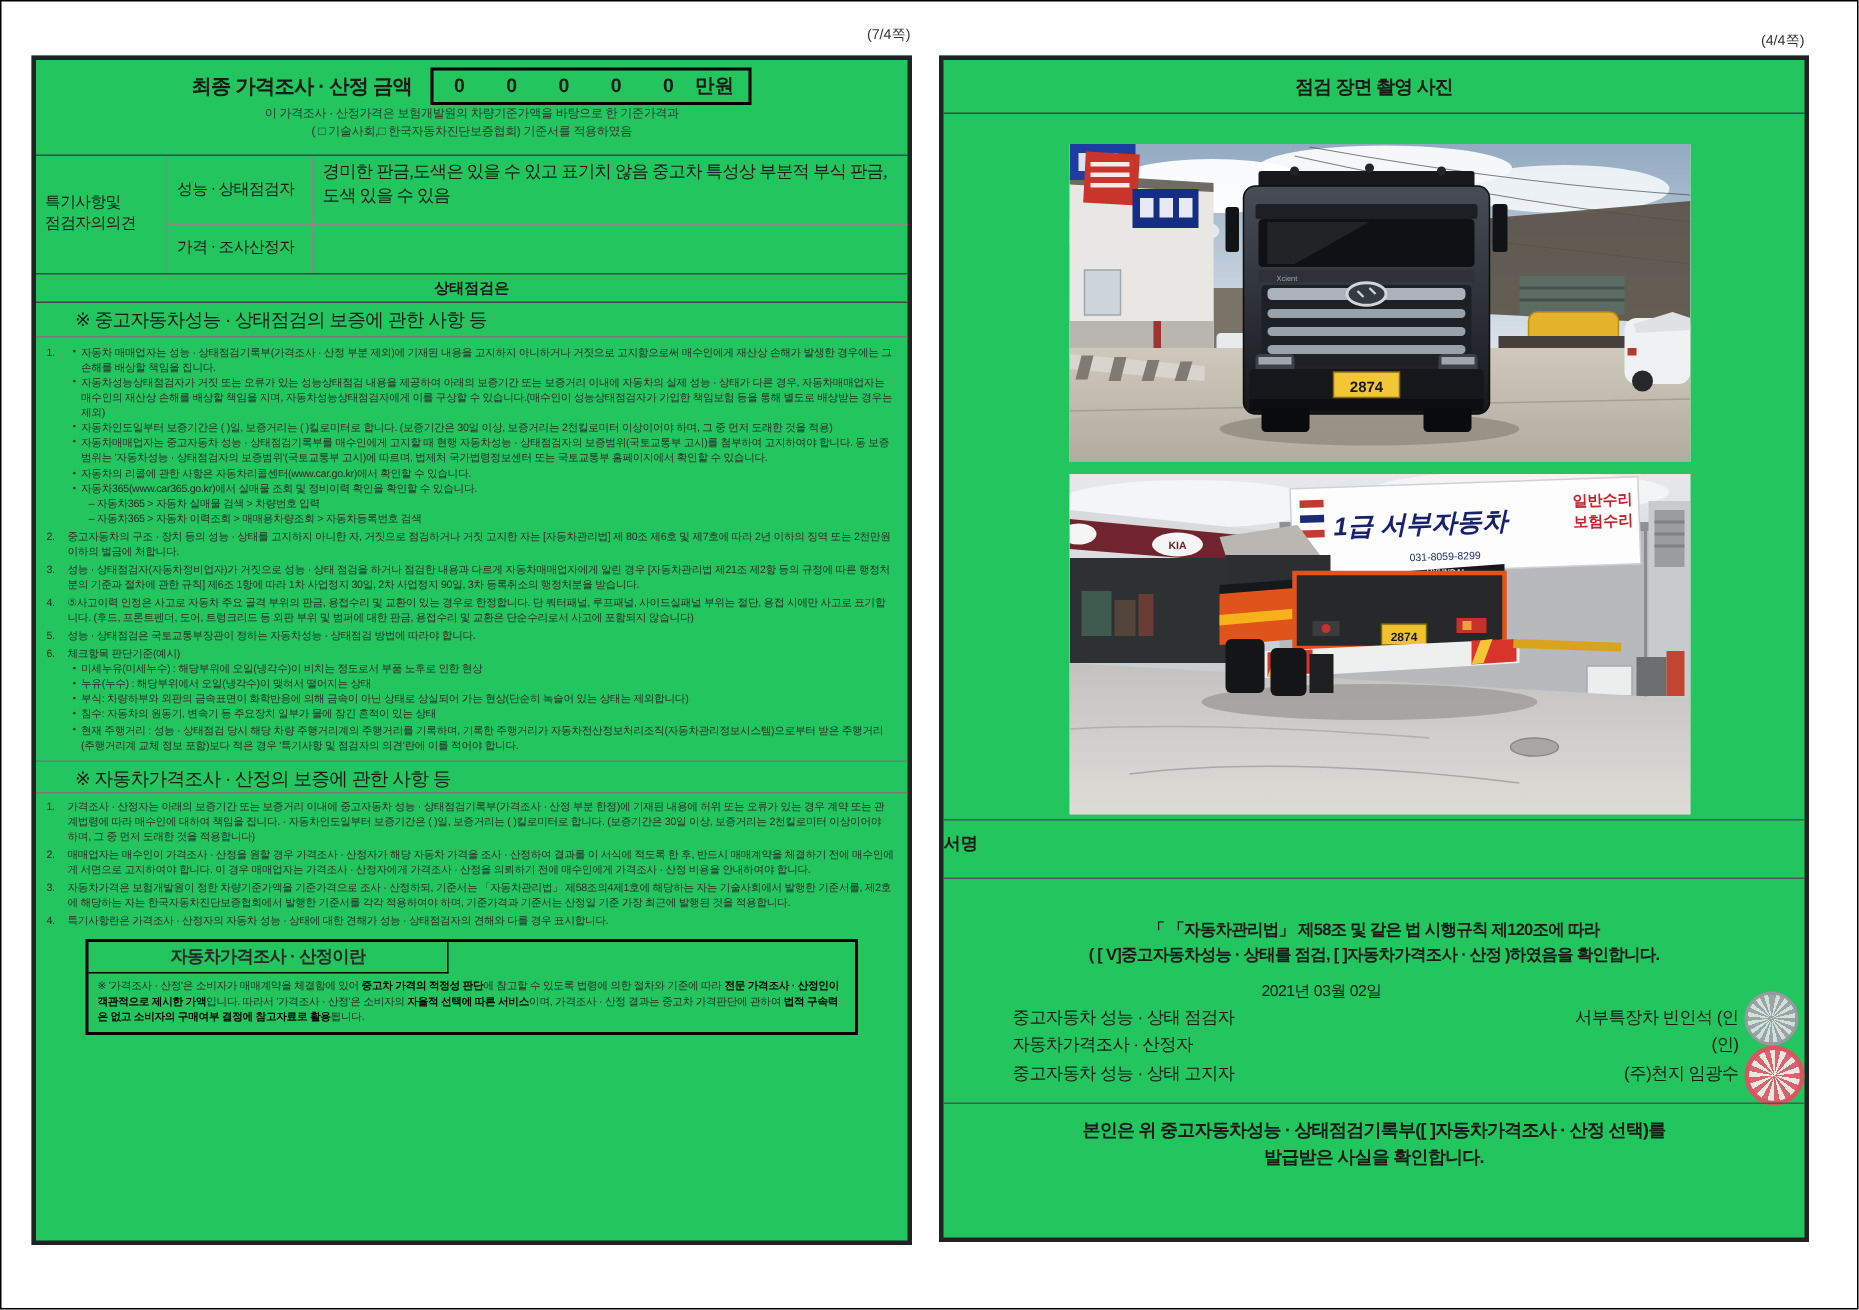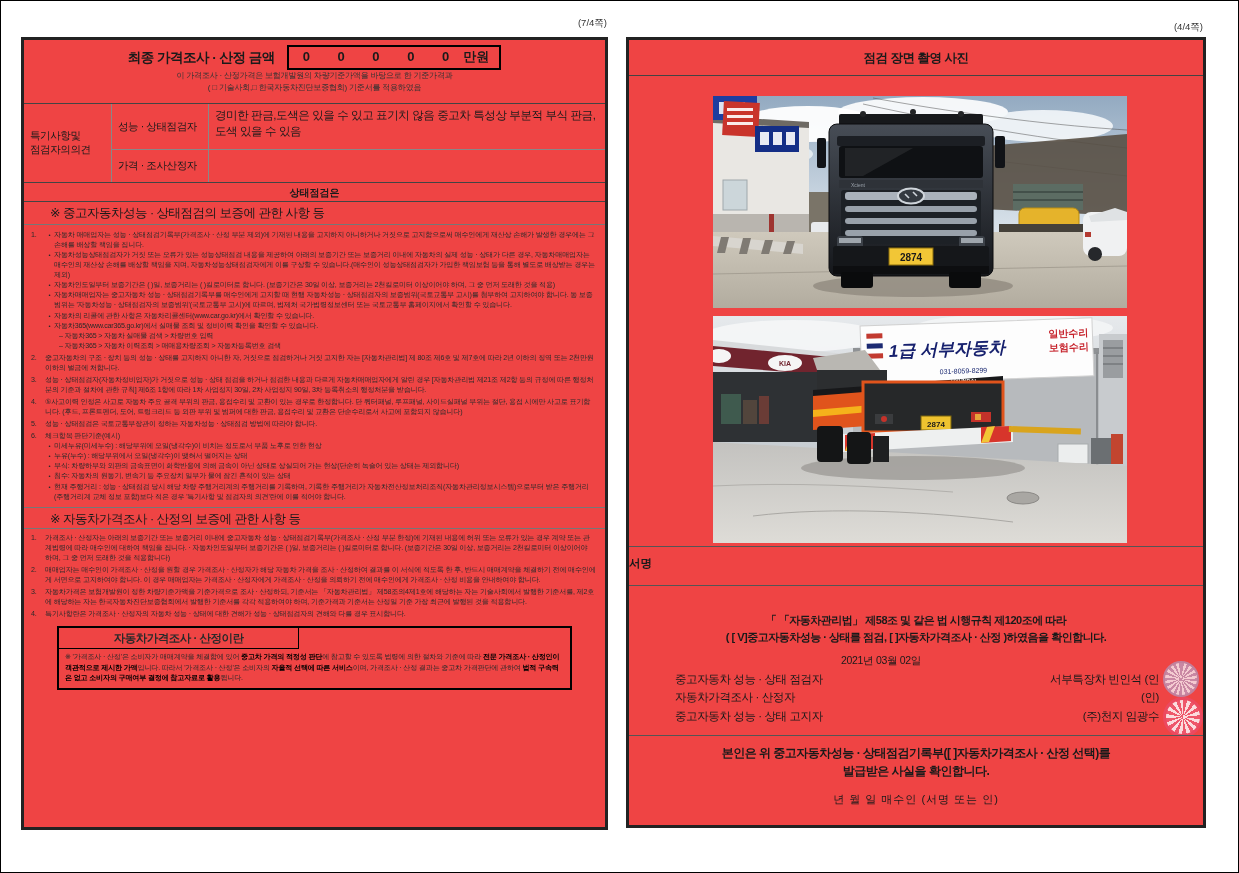--- a/index.html
+++ b/index.html
@@ -7,35 +7,35 @@
   body {
     width:1239px; height:873px; position:relative; overflow:hidden;
     font-family:"Liberation Sans","DejaVu Sans",sans-serif; color:#1a1a1a;
     border:1px solid #000;
   }
   .page-label { position:absolute; font-size:9.5px; color:#333; }
   #label-left  { left:540px; top:16px; width:66px; text-align:right; }
   #label-right { left:1130px; top:20px; width:72px; text-align:right; }
 
   
-  .page { position:absolute; background:#ef4444; border:3px solid #222; }
+  .page { position:absolute; background:#22c55e; border:3px solid #222; }
   #left-page { left:20px; top:36px; width:587px; height:793px; }
   #right-page { left:625px; top:36px; width:580px; height:791px; }
 
   .lp-header { height:64px; border-bottom:1px solid #444; text-align:center; padding-top:5px; }
   .lp-title-row { display:flex; justify-content:center; align-items:center; gap:12px; }
   .lp-title { font-size:13.5px; font-weight:bold; letter-spacing:-0.5px; }
   .amount-box { border:2px solid #000; padding:1px 10px 2px 14px; font-size:13px; font-weight:bold; white-space:nowrap; }
   .amount-digits { letter-spacing:12px; font-weight:bold; }
   .amount-unit { margin-left:2px; }
   .lp-sub { font-size:8px; color:#333; line-height:1.45; letter-spacing:-0.2px; }
   .lp-sub:first-of-type { margin-top:3px; }
 
   .remarks-table { display:grid; grid-template-columns:88px 97px 1fr; grid-template-rows:46px 32px; border-bottom:1px solid #444; }
-  .rt-cell { border-right:1px solid #888; padding:3px 6px; font-size:10.5px; line-height:1.3; letter-spacing:-0.4px; }
+  .rt-cell { border-right:1px solid #888; padding:3px 6px; font-size:10.5px; line-height:1.3; letter-spacing:-0.4px;font-family:Liberation Serif, serif; }
   .rt-rowhead { grid-row:1 / span 2; display:flex; flex-direction:column; justify-content:center; }
   .rt-label { border-bottom:1px solid #888; display:flex; flex-direction:column; justify-content:center; }
   .rt-label.last { border-bottom:none; }
   .rt-value { border-right:none; border-bottom:1px solid #888; font-size:11.5px; line-height:1.35; letter-spacing:-0.4px; padding-top:4px; }
   .rt-value.last { border-bottom:none; }
 
   .notice-bar { height:19px; line-height:19px; text-align:center; font-size:10px; font-weight:bold; border-bottom:1px solid #444; }
   .sec-title { height:23px; line-height:23px; font-size:12.5px; letter-spacing:-0.5px; padding-left:26px; border-bottom:1px solid #777; }
   .notice-content { padding:3px 9px 0 7px; font-size:7.1px; line-height:1.42; color:#2a2a2a; letter-spacing:-0.2px; }
   .ni { display:flex; margin:2px 0; }
@@ -449,15 +449,14 @@
         <div class="sig-row">
           <div class="sig-label">중고자동차 성능 · 상태 고지자</div>
           <div class="sig-value">(주)천지 임광수<div class="stamp stamp-red"></div></div>
         </div>
       </div>
   </div>
 
   <div class="confirm-block">
     <div class="confirm-line">본인은 위 중고자동차성능 · 상태점검기록부([  ]자동차가격조사 · 산정 선택)를</div>
     <div class="confirm-line">발급받은 사실을 확인합니다.</div>
-    <div class="confirm-sign">년   월   일   매수인          (서명 또는 인)</div>
   </div>
 </div>
 
 </body></html>

